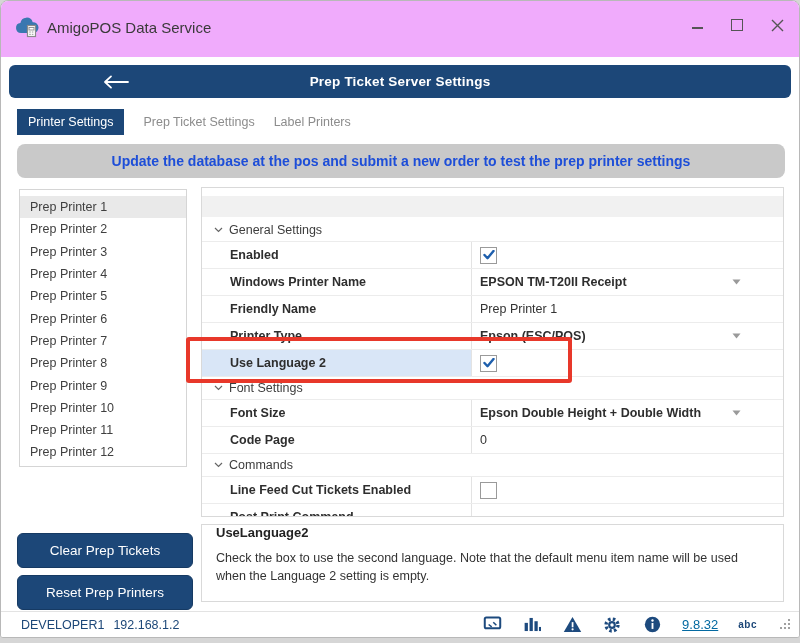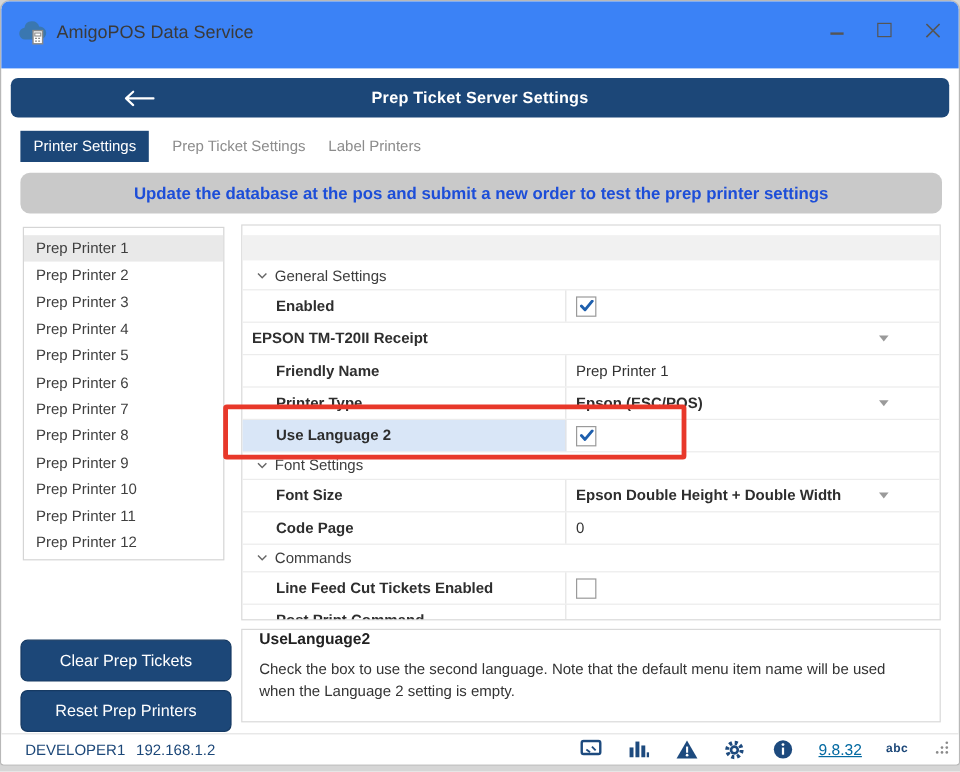--- a/index.html
+++ b/index.html
@@ -18,21 +18,21 @@
   }
   .app{
     position:relative;
     width:798px;height:636px;
     background:#fff;
     border:1px solid #b8b8b8;
     border-radius:8px 8px 3px 3px;
     overflow:hidden;
   }
   
-  .titlebar{position:absolute;left:0;top:0;width:100%;height:56px;background:#3b82f6;}
+  .titlebar{position:absolute;left:0;top:0;width:100%;height:56px;background:#f0abfc;}
   .app-icon{position:absolute;left:13px;top:15px;width:28px;height:26px;}
   .app-title{position:absolute;left:46px;top:18px;font-size:15px;color:#3a3a3a;}
   .win-controls{position:absolute;right:14px;top:16px;display:flex;gap:24px;align-items:center;}
   .wc{width:16px;height:16px;display:flex;align-items:center;justify-content:center;cursor:default;}
   .wc-min{width:11px;height:2px;background:#555;margin-top:6px;}
   .wc-max{width:10px;height:10px;border:1.5px solid #555;}
   
   .header{
     position:absolute;left:8px;top:64px;width:782px;height:33px;
     background:var(--accent2);border-radius:6px;
@@ -191,20 +191,21 @@
         <div class="cell-label">Enabled</div>
         <div class="cell-value">
           <div class="checkbox">
             <svg width="12" height="10" viewBox="0 0 12 10">
               <path d="M1.5 5 l3 3.2 L10.5 1" stroke="#1e5fad" stroke-width="2.4" fill="none" stroke-linecap="round" stroke-linejoin="round"></path>
             </svg>
           </div>
         </div>
       </div>
       <div class="data-row">
+        <div class="cell-label">Windows Printer Name</div>
         <div class="cell-value bold">
           <span>EPSON TM-T20II Receipt</span>
           <svg class="caret" width="9" height="6" viewBox="0 0 9 6">
             <path d="M0.5 0.5 h8 l-4 5 z" fill="#9a9a9a"></path>
           </svg>
         </div>
       </div>
       <div class="data-row">
         <div class="cell-label">Friendly Name</div>
         <div class="cell-value">

